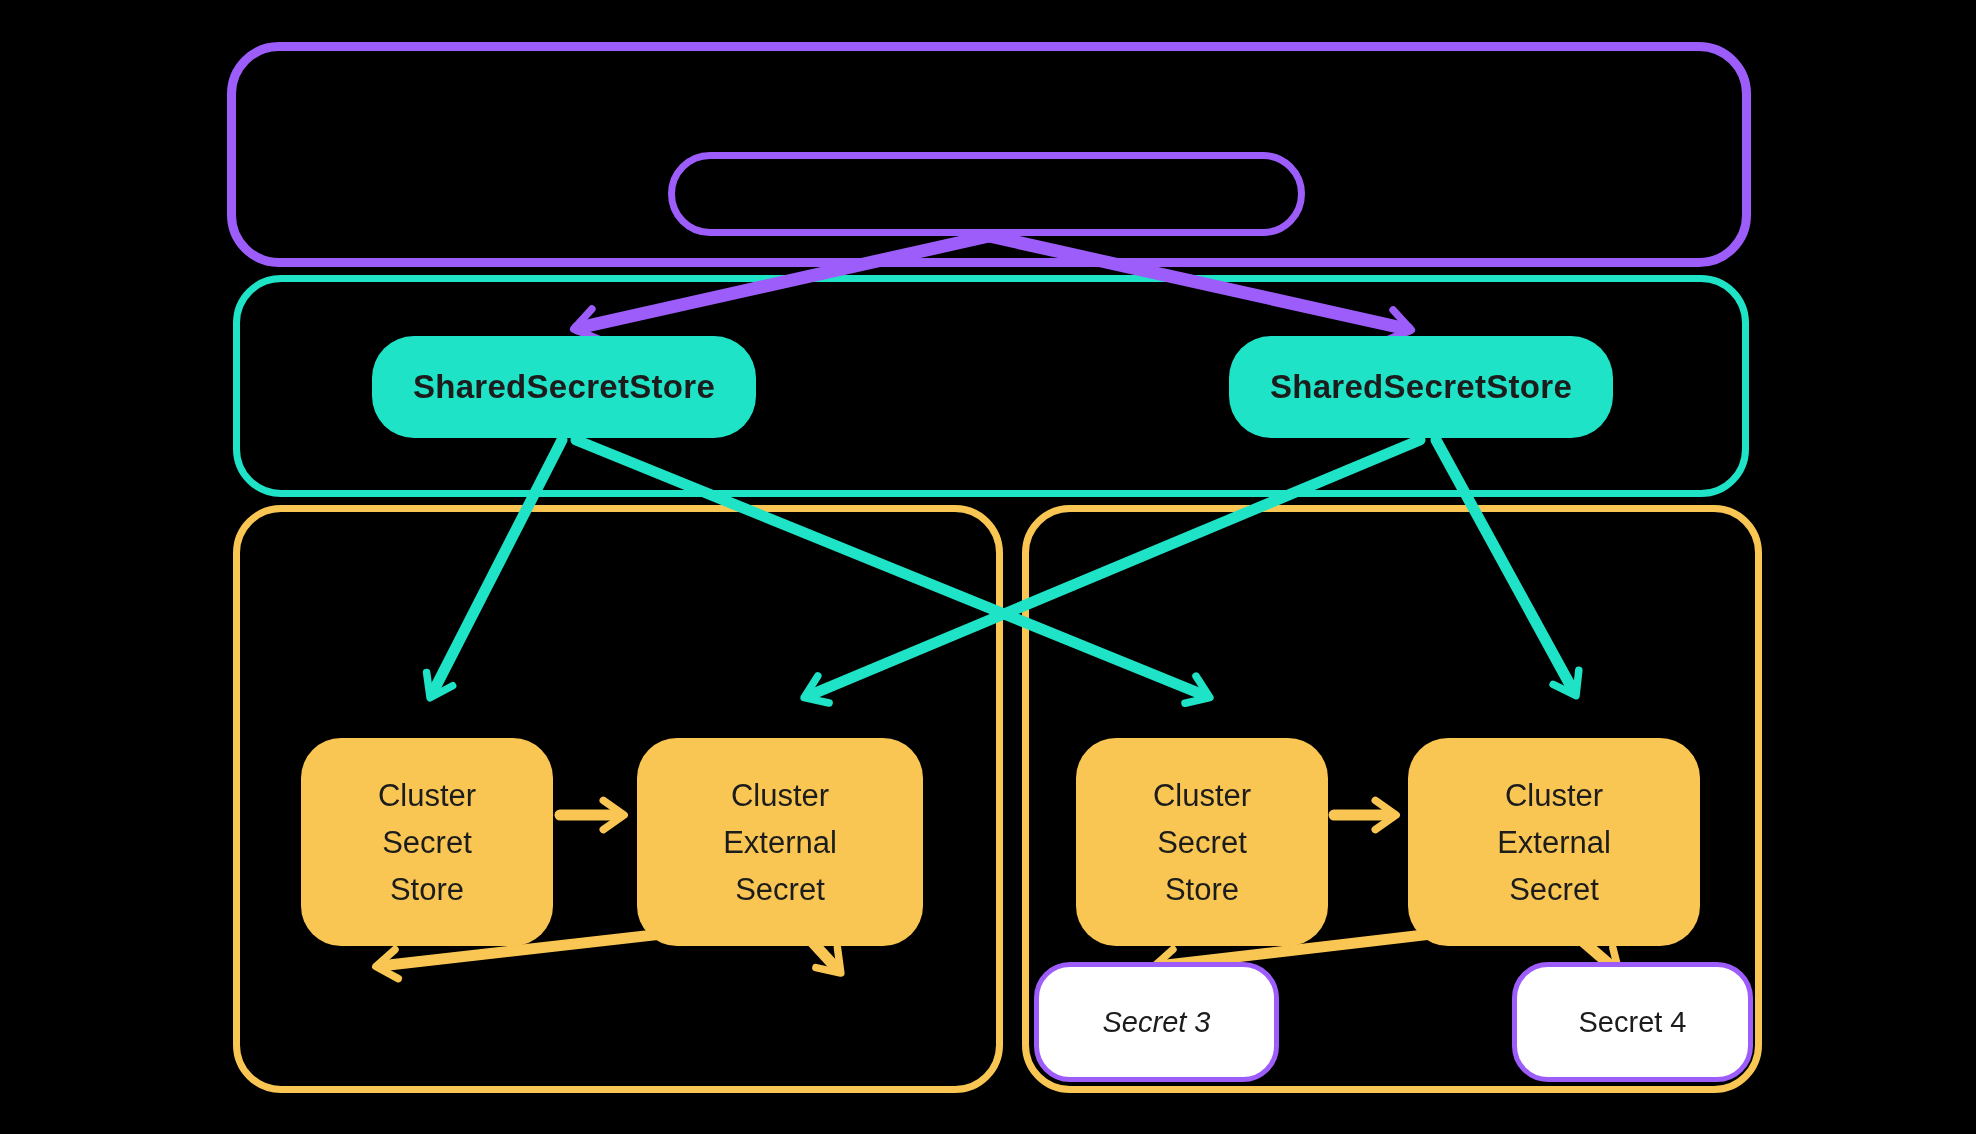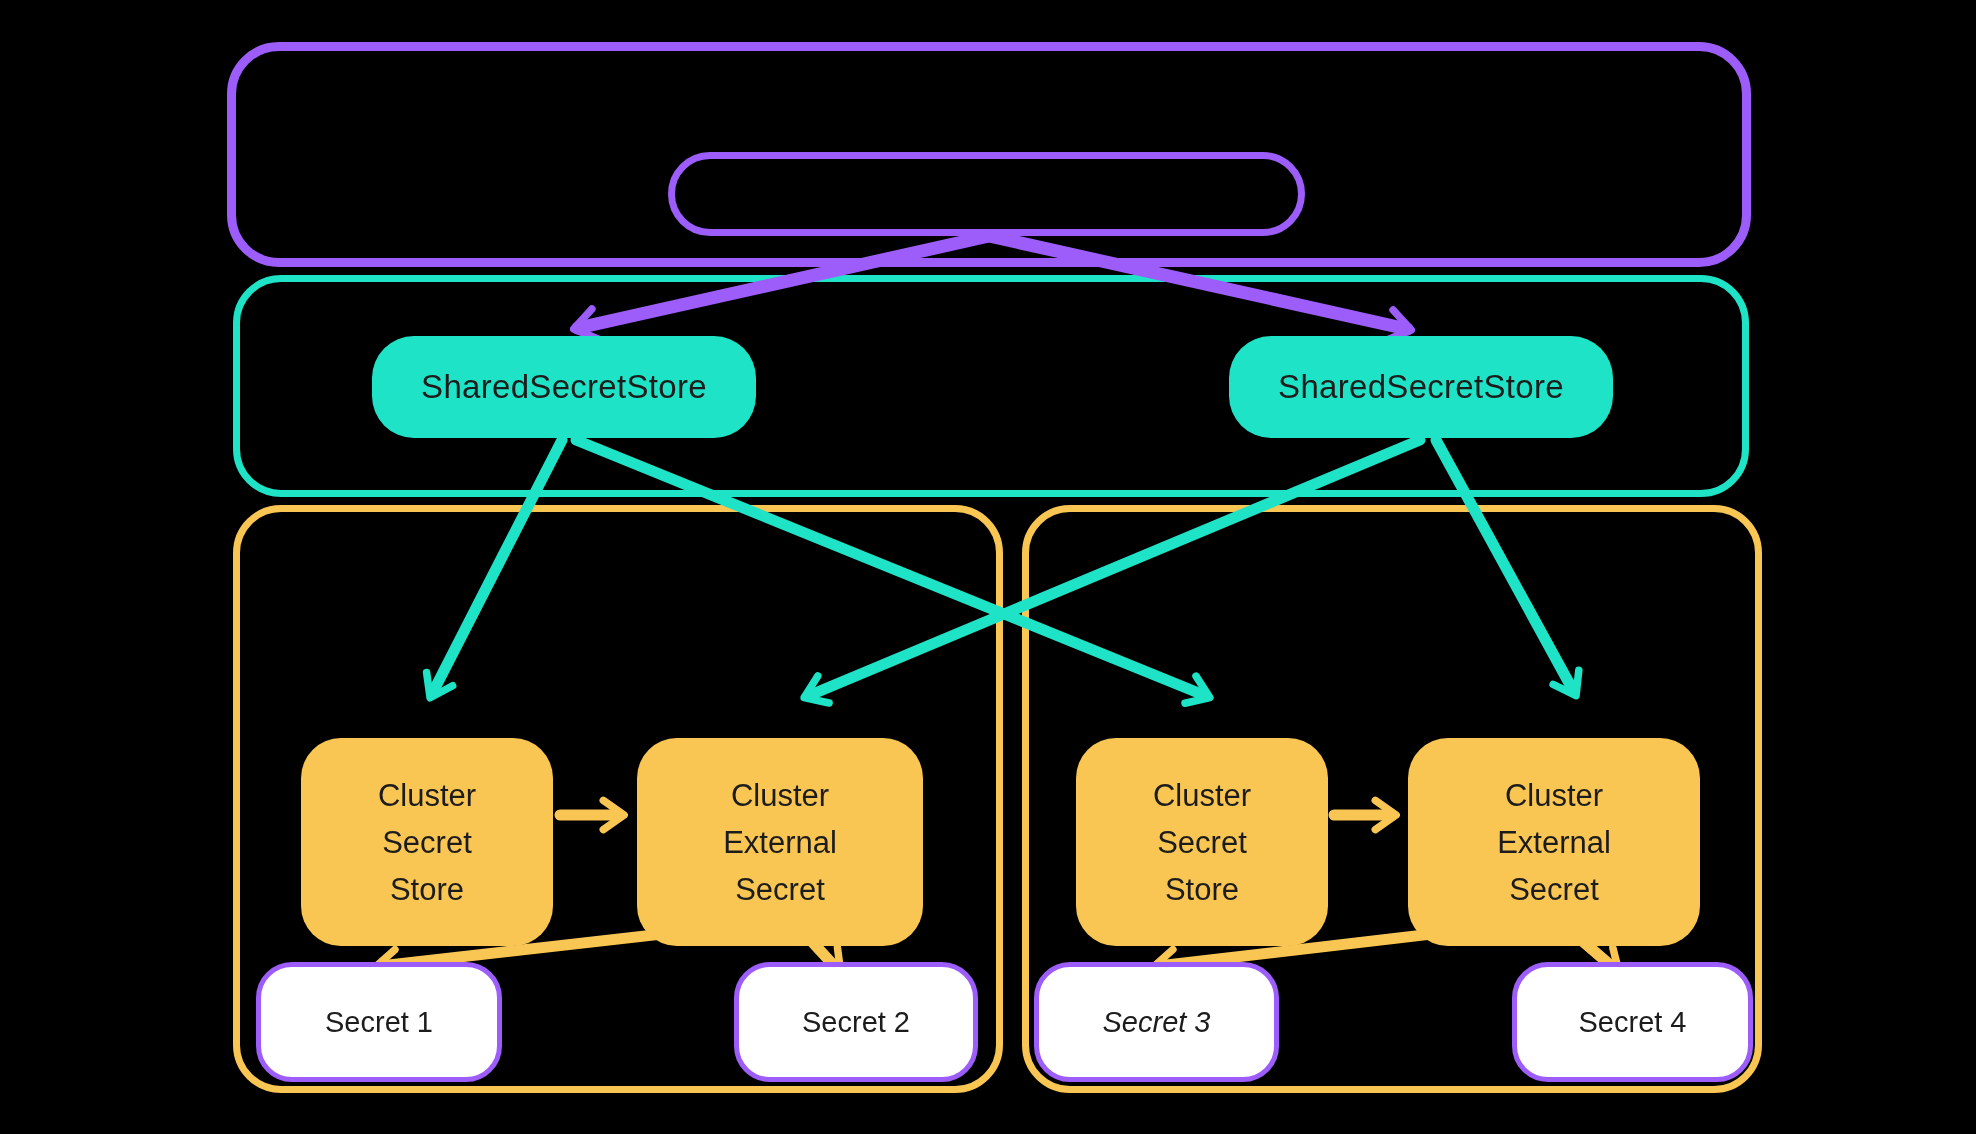--- a/index.html
+++ b/index.html
@@ -13,21 +13,21 @@
   .outline-box{position:absolute;box-sizing:border-box;background:transparent;}
   .purple-outer{left:227px;top:42px;width:1524px;height:225px;border:9px solid var(--purple);border-radius:52px;}
   .purple-pill{left:668px;top:152px;width:637px;height:84px;border:7px solid var(--purple);border-radius:42px;}
   .teal-band{left:233px;top:275px;width:1516px;height:222px;border:7px solid var(--teal);border-radius:48px;}
   .cluster-left{left:233px;top:505px;width:770px;height:588px;border:7px solid var(--yellow);border-radius:48px;}
   .cluster-right{left:1022px;top:505px;width:740px;height:588px;border:7px solid var(--yellow);border-radius:48px;}
 
   .node{position:absolute;box-sizing:border-box;display:flex;align-items:center;justify-content:center;
         text-align:center;color:var(--text_dark);}
   .sss{width:384px;height:102px;top:336px;background:var(--teal);border-radius:42px;
-       font-size:33px;font-weight:400;letter-spacing:0.3px;}
+       font-size:33px;font-weight:700;letter-spacing:0.3px;}
   .sss-left{left:372px;} .sss-right{left:1229px;}
 
   .yellow-node{top:711px;height:208px;background:var(--yellow);border-radius:40px;
                font-size:31px;line-height:47px;font-weight:500;white-space:pre-line;margin-top:27px;}
   .css-left{left:301px;width:252px;} .ces-left{left:637px;width:286px;}
   .css-right{left:1076px;width:252px;} .ces-right{left:1408px;width:292px;}
 
   .secret{top:962px;height:120px;background:var(--secret_fill);border:5px solid var(--purple);
           border-radius:36px;font-size:29px;font-weight:500;}
   .secret1{left:256px;width:246px;} .secret2{left:734px;width:244px;}
@@ -92,18 +92,16 @@
   <div class="node yellow-node ces-left">Cluster
 External
 Secret</div>
   <div class="node yellow-node css-right">Cluster
 Secret
 Store</div>
   <div class="node yellow-node ces-right">Cluster
 External
 Secret</div>
 
-  <div class="node secret secret1">Secret 1</div>
-  <div class="node secret secret2">Secret 2</div>
   <div class="node secret secret3">Secret 3</div>
   <div class="node secret secret4">Secret 4</div>
 
 </div>
 
 </body></html>

